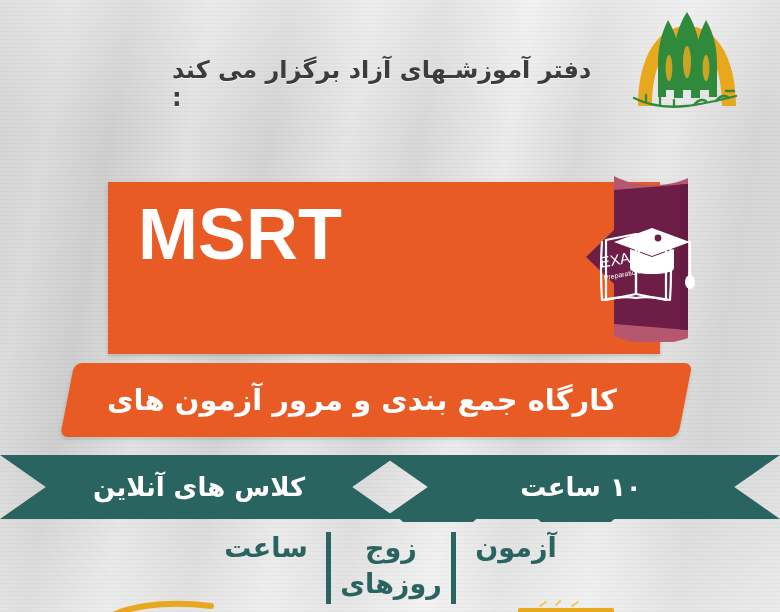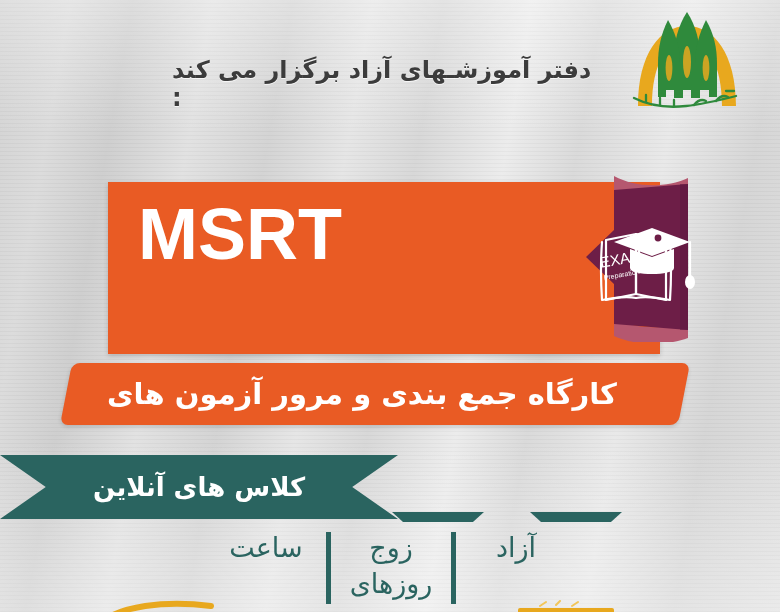--- a/index.html
+++ b/index.html
@@ -134,21 +134,21 @@
     height: 170px;
     z-index: 4;
   }
 
   
   .subtitle-wrap {
     position: absolute;
     left: 60px;
     top: 363px;
     width: 618px;
-    height: 62px;
+    height: 74px;
     z-index: 3;
   }
   .subtitle-shape {
     position: absolute;
     inset: 0;
     background: #e95b24;
     border-radius: 8px;
     transform: skewX(-11deg);
     transform-origin: bottom left;
     box-shadow: 0 2px 4px rgba(0,0,0,0.15);
@@ -231,21 +231,21 @@
     display: flex;
     flex-direction: row;
     direction: rtl;
     align-items: flex-start;
   }
   .info-col {
     flex: 1 1 0;
     text-align: center;
     color: #2a6460;
     font-size: 27px;
-    font-weight: normal;
+    font-weight: bold;
     line-height: 36px;
     direction: rtl;
     padding-top: 2px;
   }
   .vdivider {
     width: 5px;
     height: 72px;
     background: #2a6460;
     margin-top: 4px;
     flex: 0 0 auto;
@@ -352,32 +352,35 @@
       </g>
     </svg>
   </div>
 
   <div class="subtitle-wrap">
     <div class="subtitle-shape"></div>
     <div class="subtitle-text">کارگاه جمع بندی و مرور آزمون های</div>
   </div>
 
   <div class="teal-row">
+    <div class="teal-band teal-right">
+      <div class="teal-label">۱۰ ساعت</div>
+    </div>
     <div class="teal-band teal-left">
       <div class="teal-label">کلاس های آنلاین</div>
     </div>
   </div>
 
   <div class="tabs-row">
     <div class="tab-notch notch-a"></div>
     <div class="tab-notch notch-b"></div>
 
     <div class="info-cols">
       <div class="info-col">
-        <div>آزاد</div>
+        <div>آزمون</div>
       </div>
       <div class="vdivider"></div>
       <div class="info-col">
         <div>زوج</div>
         <div>روزهای</div>
       </div>
       <div class="vdivider"></div>
       <div class="info-col">
         <div>ساعت</div>
       </div>

